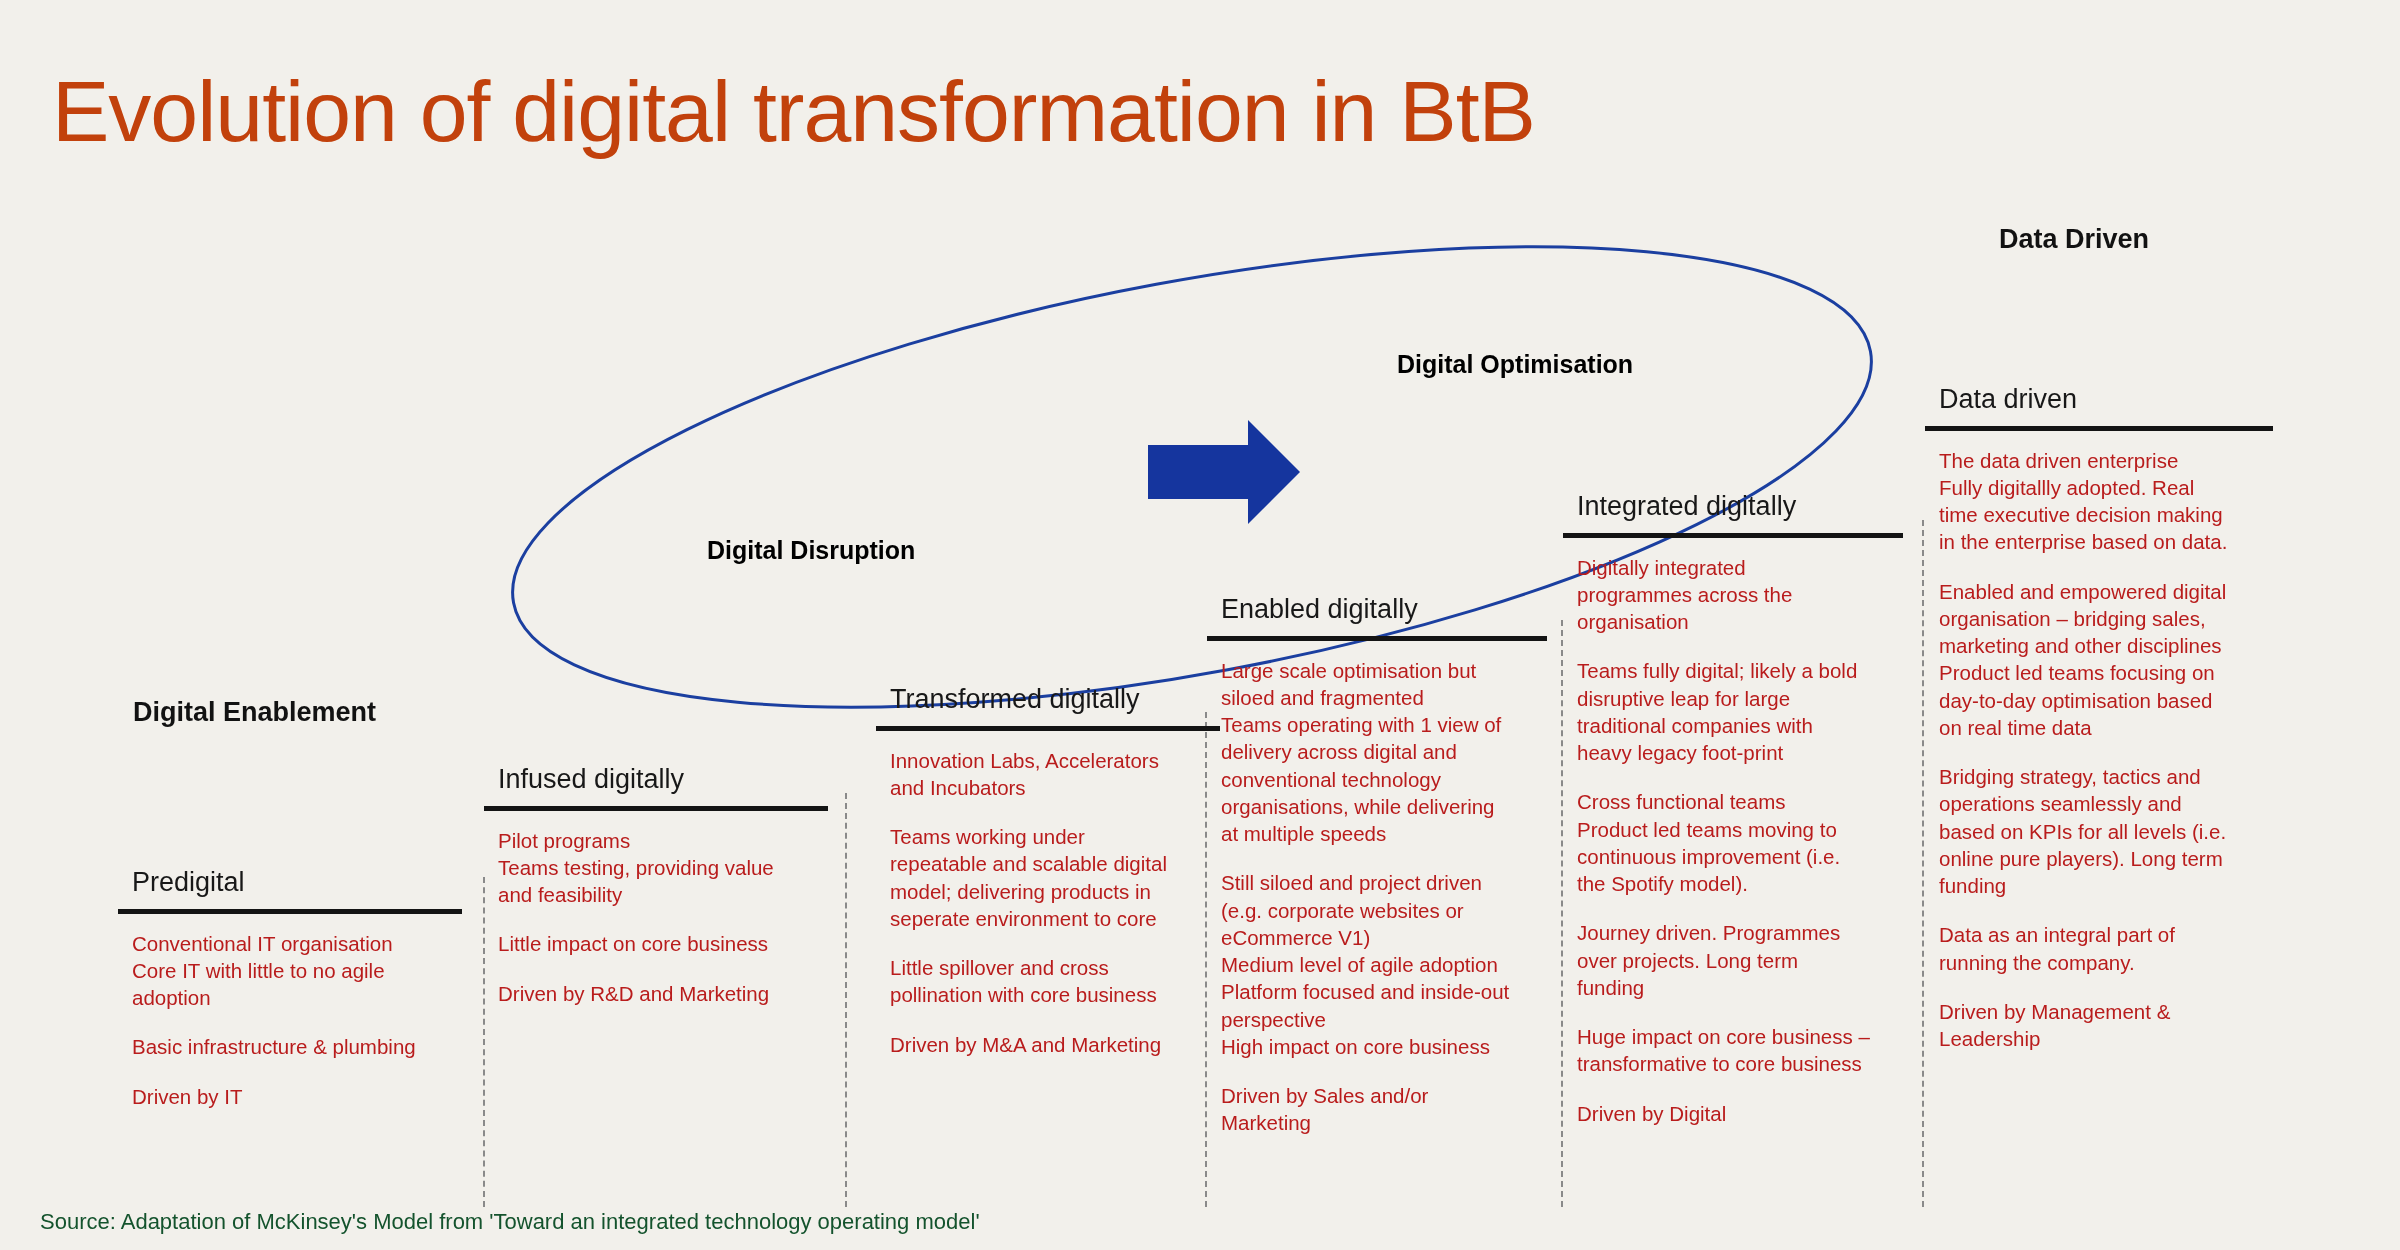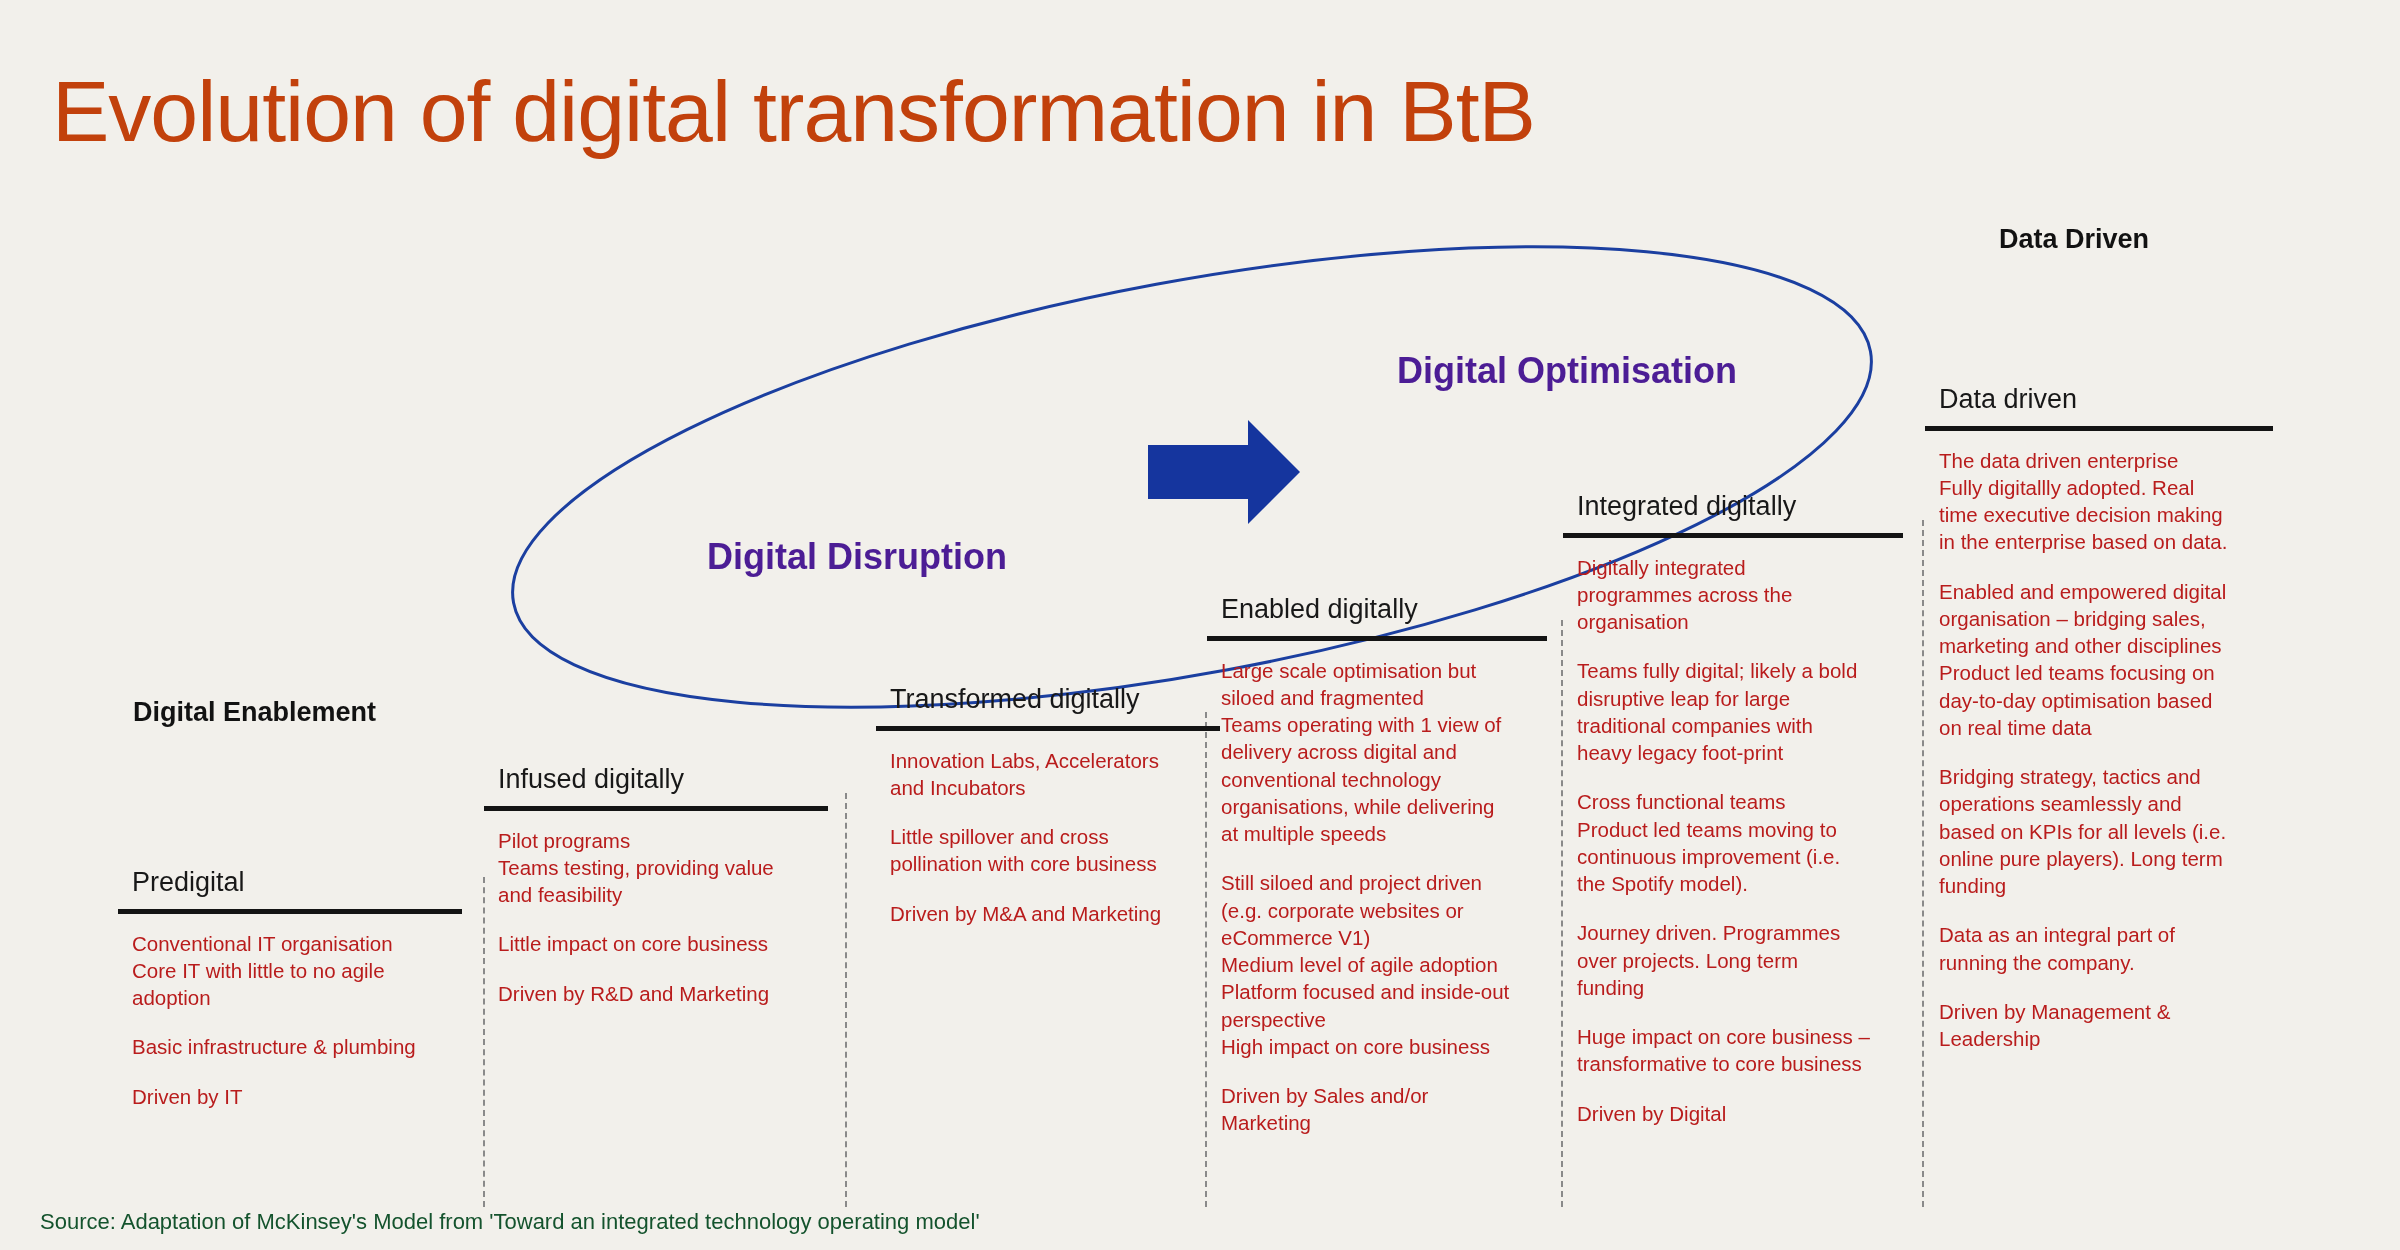--- a/index.html
+++ b/index.html
@@ -44,23 +44,23 @@
   #ellipse-wrap {
     position: absolute;
     left: 0; top: 0;
     width: 2400px; height: 1250px;
     pointer-events: none;
   }
 
   
   .ellipse-label {
     position: absolute;
-    font-size: 36px;
+    font-size: 25px;
     font-weight: 700;
-    color: #4c1d95;
+    color: #000000;
     white-space: nowrap;
   }
   #label-digital-disruption { left: 707px; top: 536px; }
   #label-digital-optimisation { left: 1397px; top: 350px; }
 
   
   .column {
     position: absolute;
     width: 335px;
   }
@@ -171,20 +171,24 @@
         <p class="para">Driven by R&amp;D and Marketing</p>
       </div>
   </div>
 
   <div class="column" id="col-2">
     <div class="col-title">Transformed digitally</div>
     <div class="col-rule"></div>
     <div class="col-body">
         <p class="para">Innovation Labs, Accelerators
 and Incubators</p>
+        <p class="para">Teams working under
+repeatable and scalable digital
+model; delivering products in
+seperate environment to core</p>
         <p class="para">Little spillover and cross
 pollination with core business</p>
         <p class="para">Driven by M&amp;A and Marketing</p>
       </div>
   </div>
 
   <div class="column" id="col-3">
     <div class="col-title">Enabled digitally</div>
     <div class="col-rule"></div>
     <div class="col-body">

